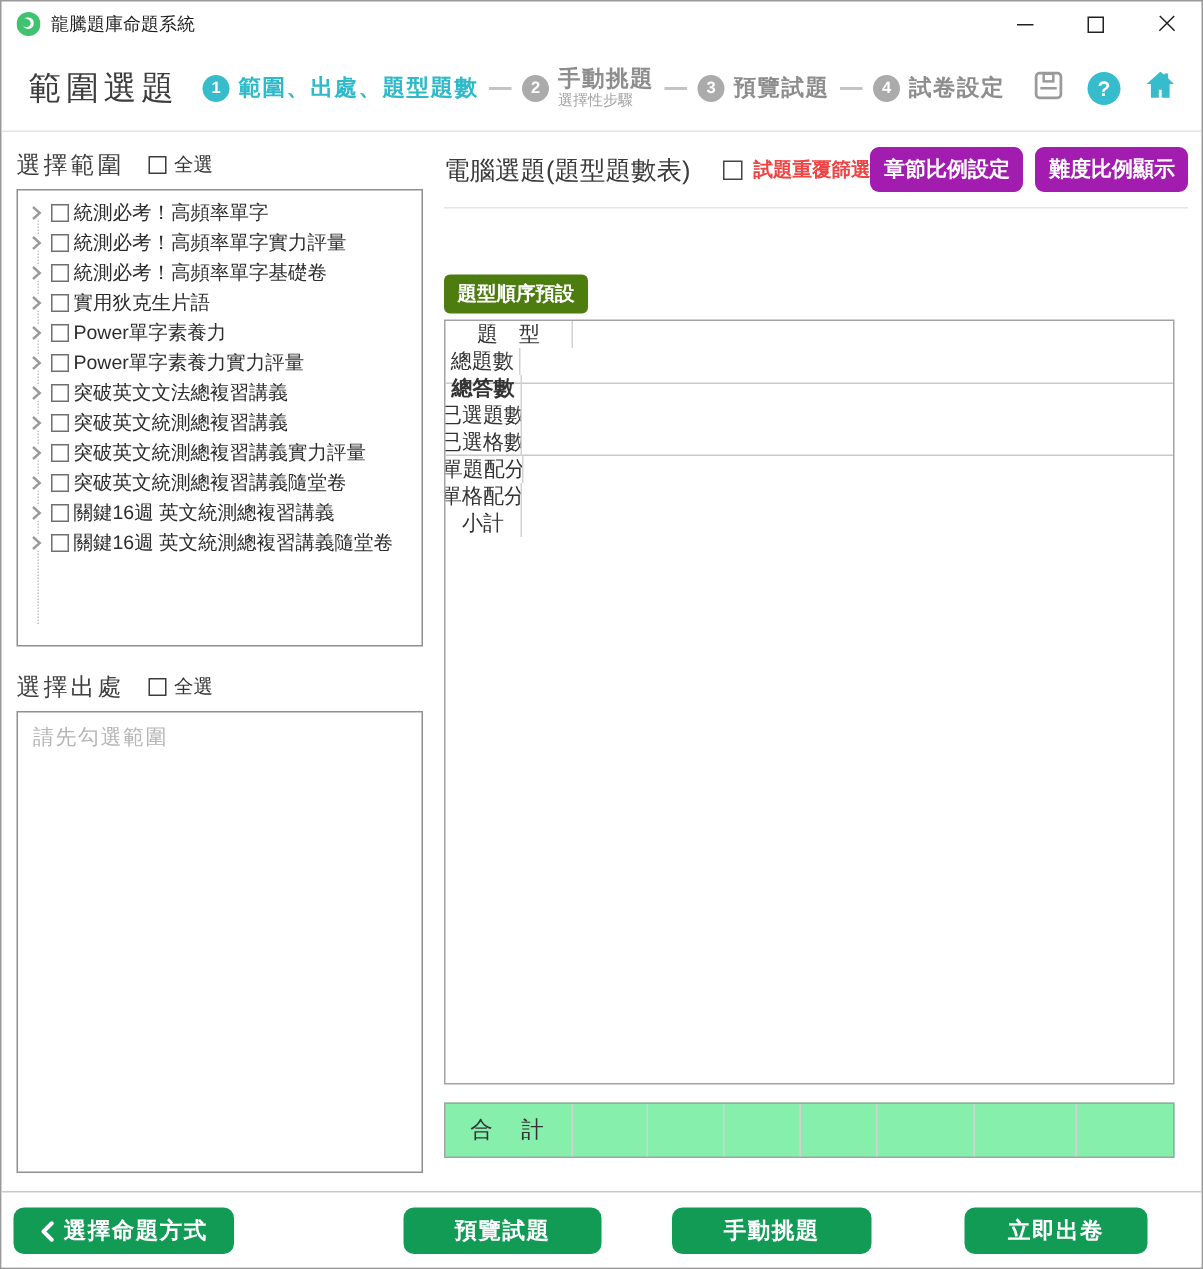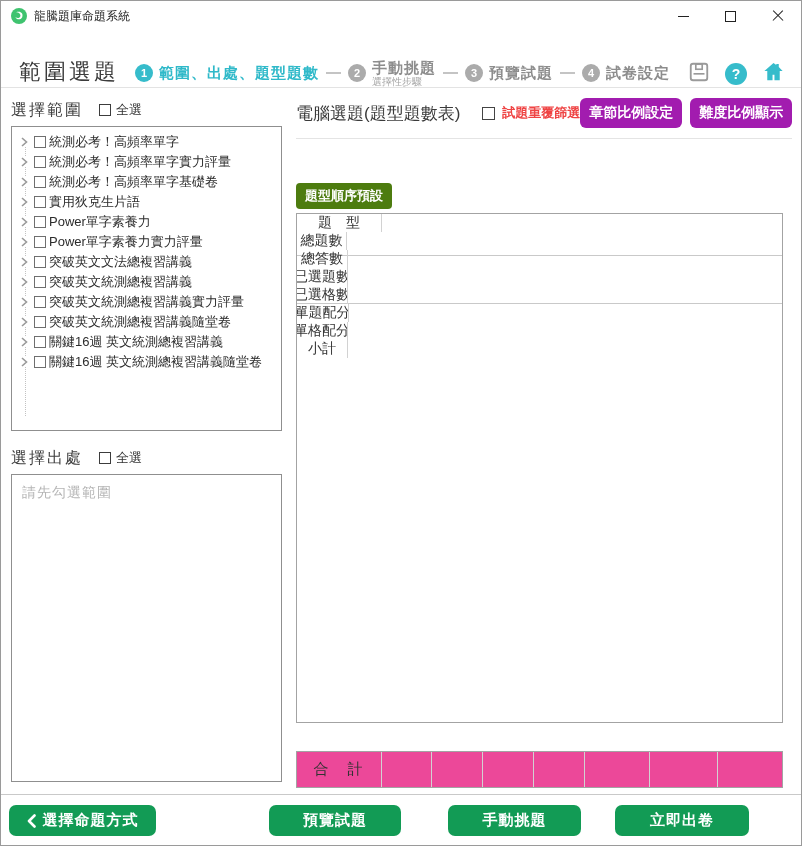--- a/index.html
+++ b/index.html
@@ -16,21 +16,21 @@
   .app-title { font-size:12px; color:#1d1d1d; }
   .win-controls { margin-left:auto; display:flex; height:30px; }
   .win-btn { width:47px; height:30px; display:flex; align-items:center; justify-content:center; cursor:default; }
   .min-glyph { width:11px; border-top:1.5px solid #222; }
   .max-glyph { width:11px; height:11px; border:1.4px solid #222; }
   .close-glyph { position:relative; width:12px; height:12px; }
   .close-glyph::before,.close-glyph::after { content:""; position:absolute; left:-1px; top:5px; width:14px; height:1.4px; background:#222; }
   .close-glyph::before { transform:rotate(45deg); }
   .close-glyph::after { transform:rotate(-45deg); }
   
-  .header { height:57px; display:flex; align-items:flex-end; padding:0 16px 0 18px; border-bottom:1px solid #e3e3e3; }
+  .header { height:57px; display:flex; align-items:center; padding:0 16px 0 18px; border-bottom:1px solid #e3e3e3; }
   .page-title { font-size:22px; color:#3c3c3c; letter-spacing:3px; white-space:nowrap; }
   .steps { display:flex; align-items:center; margin-left:16px; }
   .step { display:flex; align-items:center; }
   .step-circle { width:18px; height:18px; border-radius:50%; background:#ababab; color:#fff;
                  font-size:11px; font-weight:bold; display:flex; align-items:center; justify-content:center; flex:none; }
   .step.active .step-circle { background:#36bccb; }
   .step-text { margin-left:6px; display:flex; flex-direction:column; line-height:1.1; }
   .step-label { font-size:15px; font-weight:bold; color:#8d8d8d; white-space:nowrap; letter-spacing:1px; }
   .step.active .step-label { color:#2fb9c9; }
   .step-sublabel { font-size:10px; color:#a5a5a5; white-space:nowrap; }
@@ -71,31 +71,31 @@
   .order-tag { display:inline-block; margin-top:44px; background:#4d7c0f; color:#fff;
                font-size:13px; font-weight:bold; padding:4px 9px; border-radius:4px; }
   .qtable { width:487px; height:510px; border:1px solid #a3a3a3; margin-top:4px; background:#fff; }
   .qrow { display:flex;flex-direction:column; }
   .qrow.head { height:42px; }
   .qrow.body { height:48px; border-bottom:1px solid #c9c9c9; }
   .qrow.head { border-bottom:1px solid #c9c9c9; }
   .cell { border-right:1px solid #d2d2d2; display:flex; align-items:center; justify-content:center;
           font-size:14px; color:#333; flex:none; white-space:nowrap; overflow:hidden; }
   .cell.grow { flex:1; border-right:none; }
-  .sumtable { width:487px; height:37px; border:1px solid #a3a3a3; margin-top:28px; display:flex; background:#ec4899; }
+  .sumtable { width:487px; height:37px; border:1px solid #a3a3a3; margin-top:12px; display:flex; background:#86efac; }
   .sumtable .cell { font-size:15px; letter-spacing:2px; }
   
   .footerbar { position:absolute; left:0; right:0; bottom:0; height:51px; border-top:1px solid #c9c9c9; background:#fff; }
   .fbtn { position:absolute; top:10px; height:31px; border:none; border-radius:7px; background:#129b55;
           color:#fff; font-family:inherit; font-size:15px; font-weight:bold; letter-spacing:1px;
           display:flex; align-items:center; justify-content:center; gap:7px; cursor:default; }
   .btn-back { left:8px; width:147px; }
   .btn-preview { left:268px; width:132px; }
   .btn-manual { left:447px; width:133px; }
-  .btn-generate { left:614px; width:134px; }
+  .btn-generate { left:642px; width:122px; }
 </style>
 </head>
 <body>
 
 <div class="titlebar">
   <span class="logo">
     <svg width="16" height="16" viewBox="0 0 16 16">
       <circle cx="8" cy="8" r="8" fill="#3fc36f"></circle>
       <path d="M5 4.2 C9.5 2.6 12.6 5.2 11.2 9.2 C9.4 12.4 5.4 11.8 4.4 9 C6 10.6 8.8 10.4 9.4 8 C9.9 5.8 7.4 4.2 5 4.2 Z" fill="#ffffff"></path>
     </svg>
@@ -323,21 +323,21 @@
       </span>
     </div>
     <div class="right-rule"></div>
 
     <span class="order-tag">題型順序預設</span>
 
     <div class="qtable">
       <div class="qrow head">
           <div class="cell" style="width: 85px;">題　型</div>
           <div class="cell" style="width: 50px;">總題數</div>
-          <div class="cell" style="width: 51px;">總答數</div>
+          <div class="cell" style="width: 51px; font-weight: bold;">總答數</div>
           <div class="cell" style="width: 51px; text-align: right;">已選題數</div>
           <div class="cell" style="width: 51px;">已選格數</div>
           <div class="cell" style="width: 52px;">單題配分</div>
           <div class="cell" style="width: 51px;">單格配分</div>
           <div class="cell" style="width: 51px;">小計</div>
           <div class="cell grow"></div>
         </div>
       <div class="qrow body">
           <div class="cell" style="width: 85px;"></div>
           <div class="cell" style="width: 50px;"></div>

